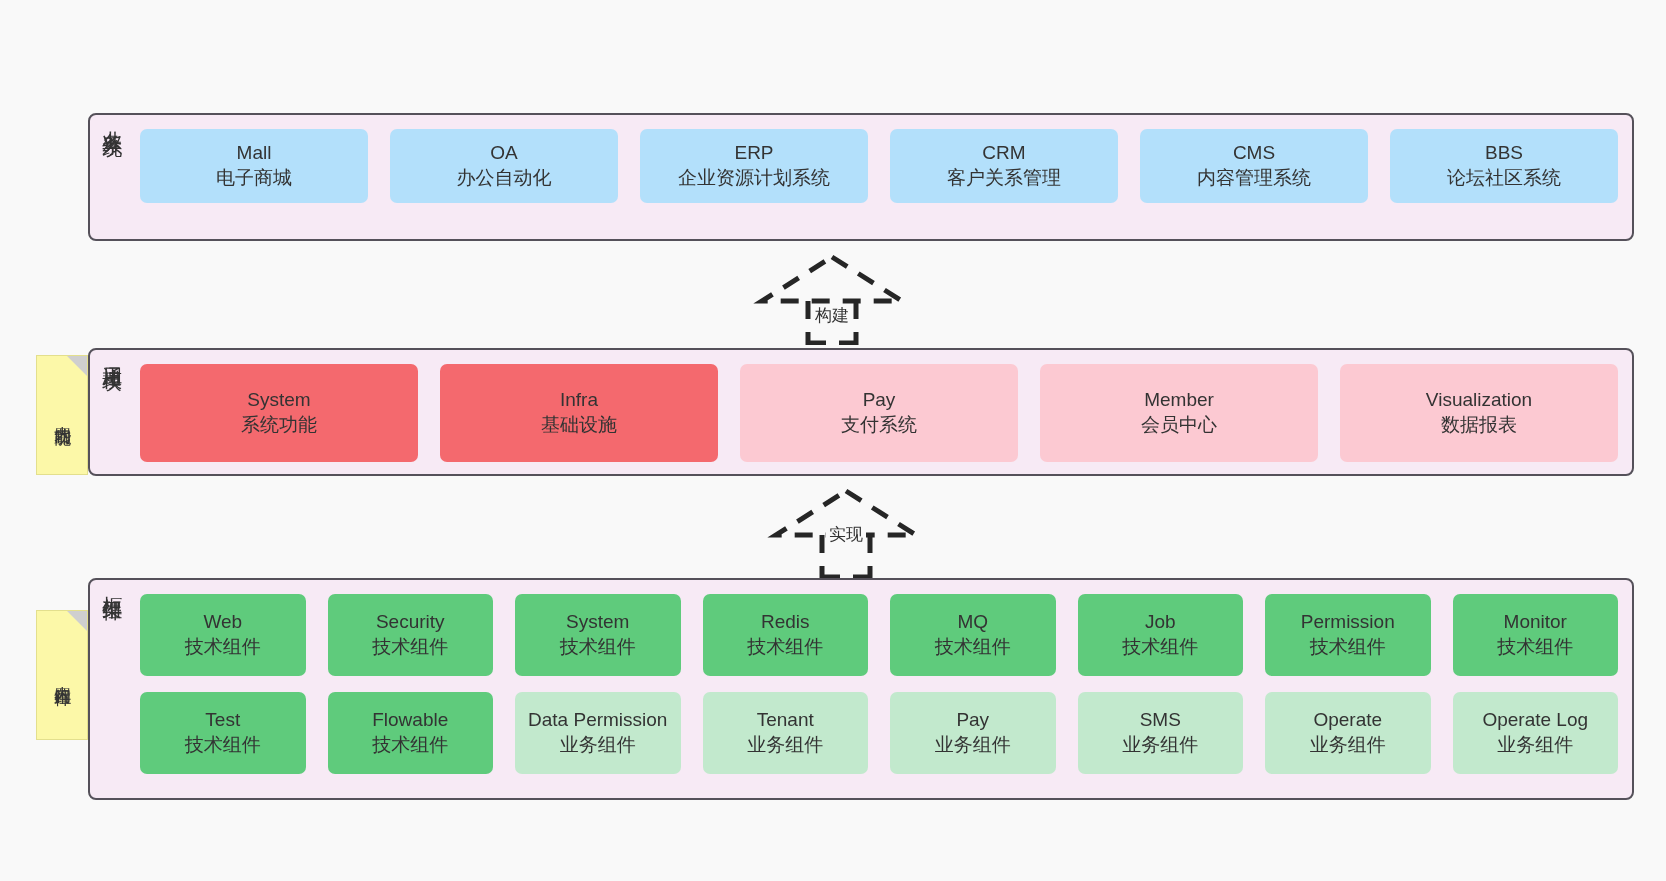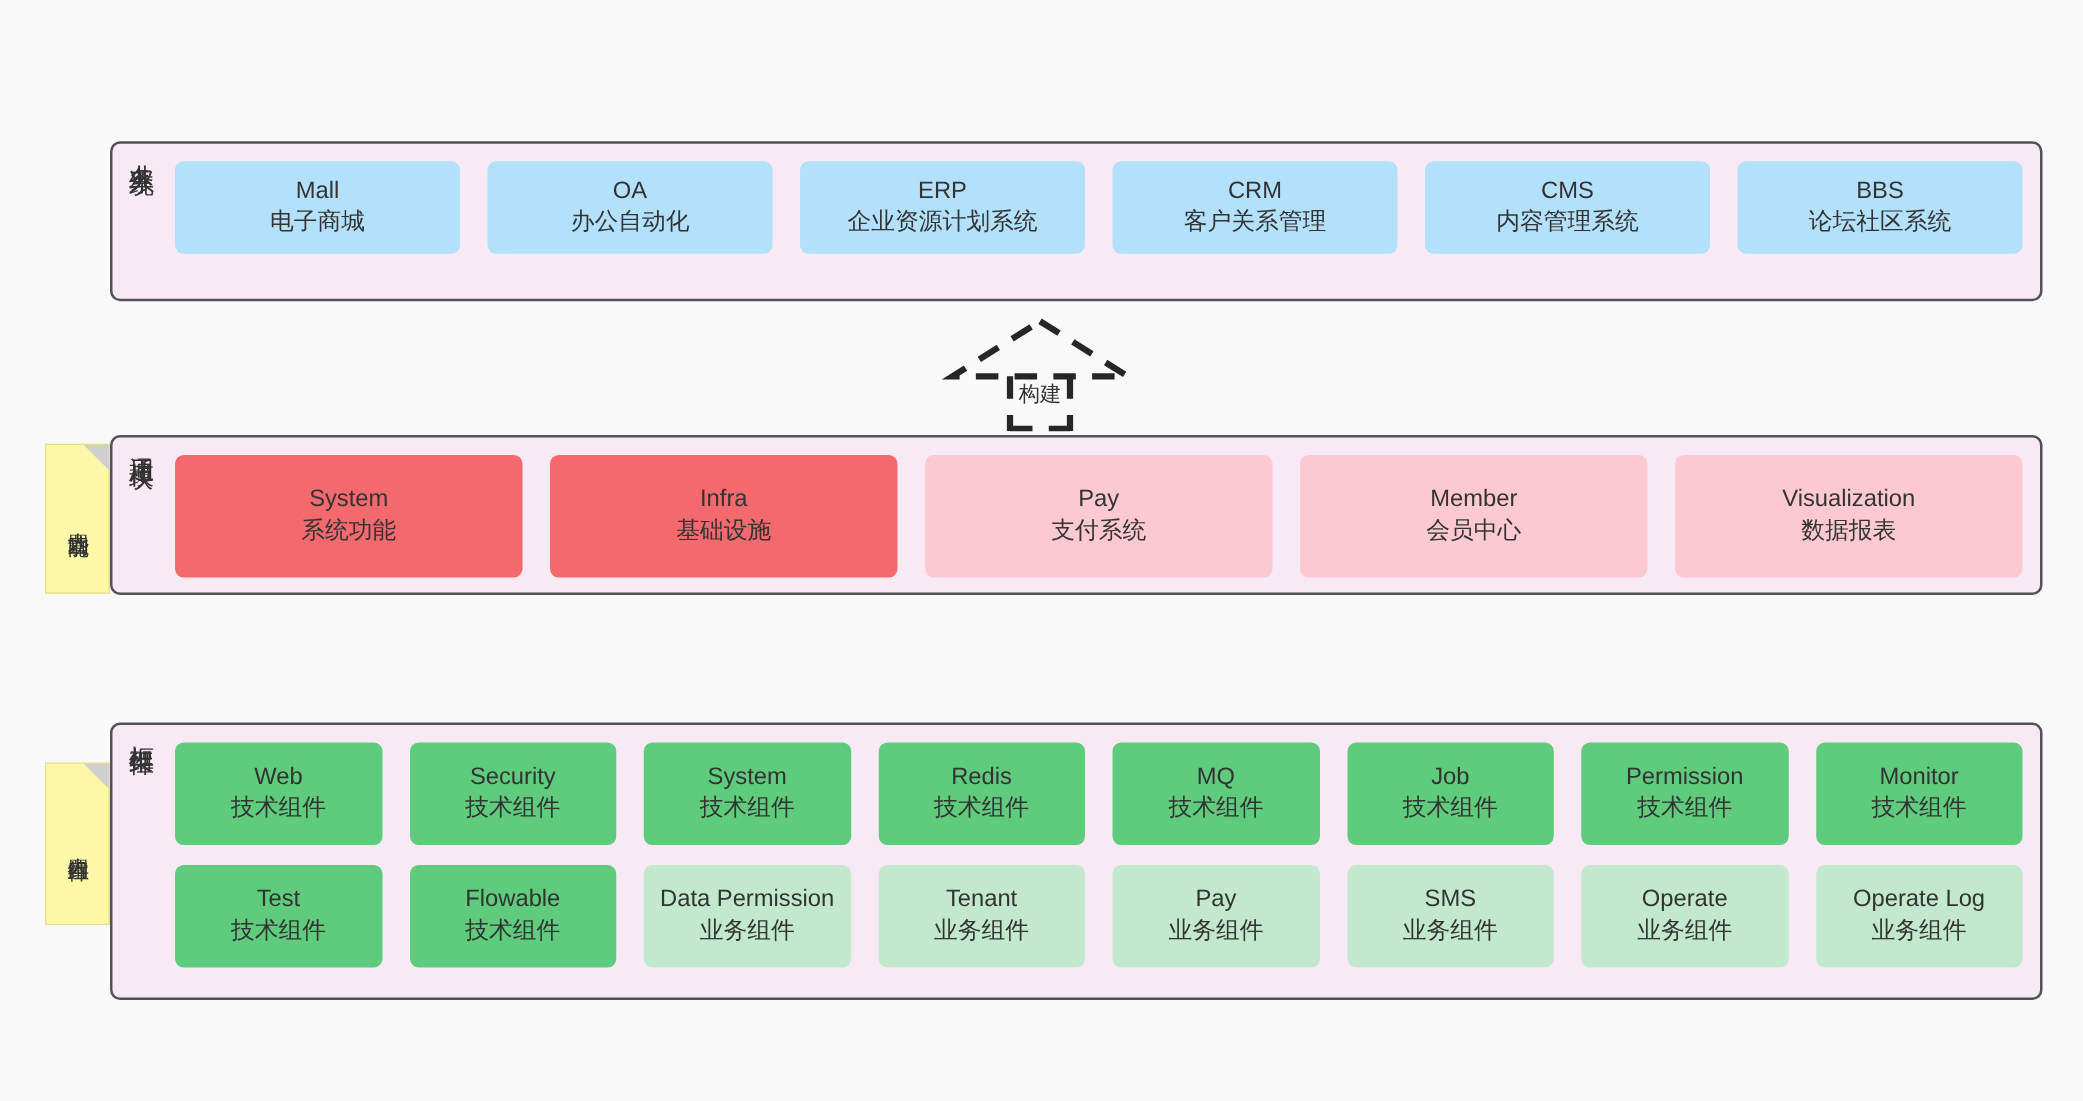--- a/index.html
+++ b/index.html
@@ -203,20 +203,27 @@
           <span class="n-cn">会员中心</span>
         </div>
         <div class="node c-pink">
           <span class="n-en">Visualization</span>
           <span class="n-cn">数据报表</span>
         </div>
       </div>
     </div>
   </div>
 
+  <div class="arrow" id="arrow-impl">
+    <svg width="160" height="92" viewBox="0 0 160 92">
+      <polygon points="80,4 150,48 10,48" fill="none" stroke="#262626" stroke-width="5" stroke-dasharray="18,13" stroke-linejoin="miter"></polygon>
+      <path d="M56,48 L56,92 M104,48 L104,92 M56,90 L104,90" fill="none" stroke="#262626" stroke-width="5" stroke-dasharray="18,13"></path>
+    </svg>
+    <span class="arrow-label">实现</span>
+  </div>
 
   <div class="sticky" id="sticky-framework">
     <span class="fold"></span>
     <span>内置组件</span>
   </div>
 
   <div class="layer" id="layer-framework">
     <div class="layer-label">框架组件</div>
     <div class="layer-body">
 

